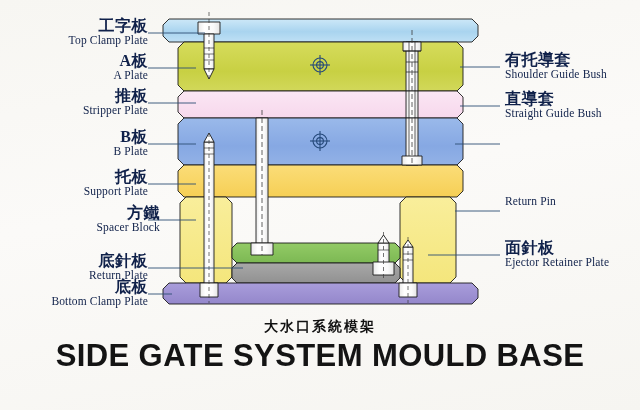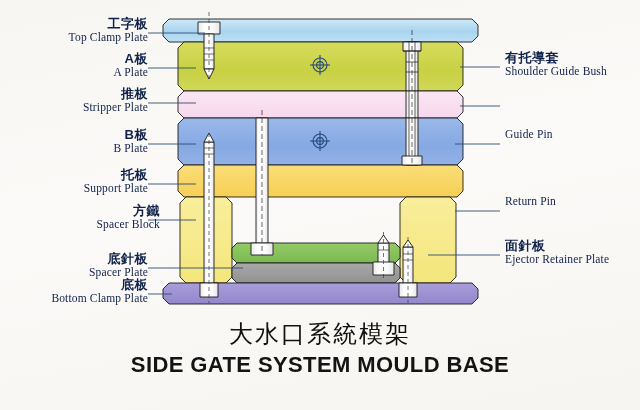--- a/index.html
+++ b/index.html
@@ -10,34 +10,34 @@
     overflow:hidden;
   }
   #page{
     position:relative;width:640px;height:410px;
     background:linear-gradient(170deg,#f7f6f2 0%,#fbfaf8 45%,#f6f5f1 100%);
   }
   svg{position:absolute;left:0;top:0;}
 
   
   .lbl{position:absolute;line-height:1.08;}
-  .lbl .cn{font-family:Liberation Sans, sans-serif;font-weight:700;font-size:13px;color:#10214a;letter-spacing:.5px;}
+  .lbl .cn{font-family:Liberation Serif, serif;font-weight:700;font-size:16px;color:#10214a;letter-spacing:.5px;}
   .lbl .en{font-family:"Liberation Serif",serif;font-weight:400;font-size:11.5px;color:#10214a;letter-spacing:.15px;}
   .lbl.left{text-align:right;}
   .lbl.right{text-align:left;}
 
   
   #title{position:absolute;left:0;right:0;text-align:center;}
   #title .t-cn{
-    font-family:"DejaVu Sans",sans-serif;font-weight:400;
-    font-size:24px;letter-spacing:2px;color:#111;
+    font-family:"DejaVu Sans",sans-serif;font-weight:700;
+    font-size:14px;letter-spacing:2px;color:#111;
   }
   #title .t-en{
     font-family:"Liberation Sans",sans-serif;font-weight:700;
-    font-size:22px;letter-spacing:.4px;color:#141414;
+    font-size:31px;letter-spacing:.4px;color:#141414;
   }
 </style>
 </head>
 <body>
 
 <div id="page">
 
   <svg width="640" height="410">
     <defs>
       <linearGradient id="gTop" x1="0" y1="0" x2="0" y2="1">
@@ -219,33 +219,36 @@
   <div class="lbl left" style="left:0;width:148px;top:128px;">
     <div class="cn">B板</div>
     <div class="en">B Plate</div>
   </div>
   <div class="lbl left" style="left:12px;width:148px;top:204px;">
     <div class="cn">方鐵</div>
     <div class="en">Spacer Block</div>
   </div>
   <div class="lbl left" style="left:0;width:148px;top:252px;">
     <div class="cn">底針板</div>
-    <div class="en">Spacer Plate</div>
+    <div class="en">Return Plate</div>
   </div>
   <div class="lbl right" style="left:505px;width:135px;top:51px;">
     <div class="cn">有托導套</div>
     <div class="en">Shoulder Guide Bush</div>
   </div>
 
   <div class="lbl left" style="left:0;width:148px;top:278px;">
     <div class="cn">底板</div>
     <div class="en">Bottom Clamp Plate</div>
   </div>
+  <div class="lbl right" style="left:505px;width:135px;top:90px;">
+    <div class="cn">直導套</div>
+    <div class="en">Straight Guide Bush</div>
+  </div>
   <div class="lbl right" style="left:505px;width:135px;top:128px;">
-    <div class="en">Guide Pin</div>
   </div>
   <div class="lbl right" style="left:505px;width:135px;top:195px;">
     <div class="en">Return Pin</div>
   </div>
   <div class="lbl right" style="left:505px;width:140px;top:239px;">
     <div class="cn">面針板</div>
     <div class="en">Ejector Retainer Plate</div>
   </div>
 
   <div id="title" style="top:318px;">

